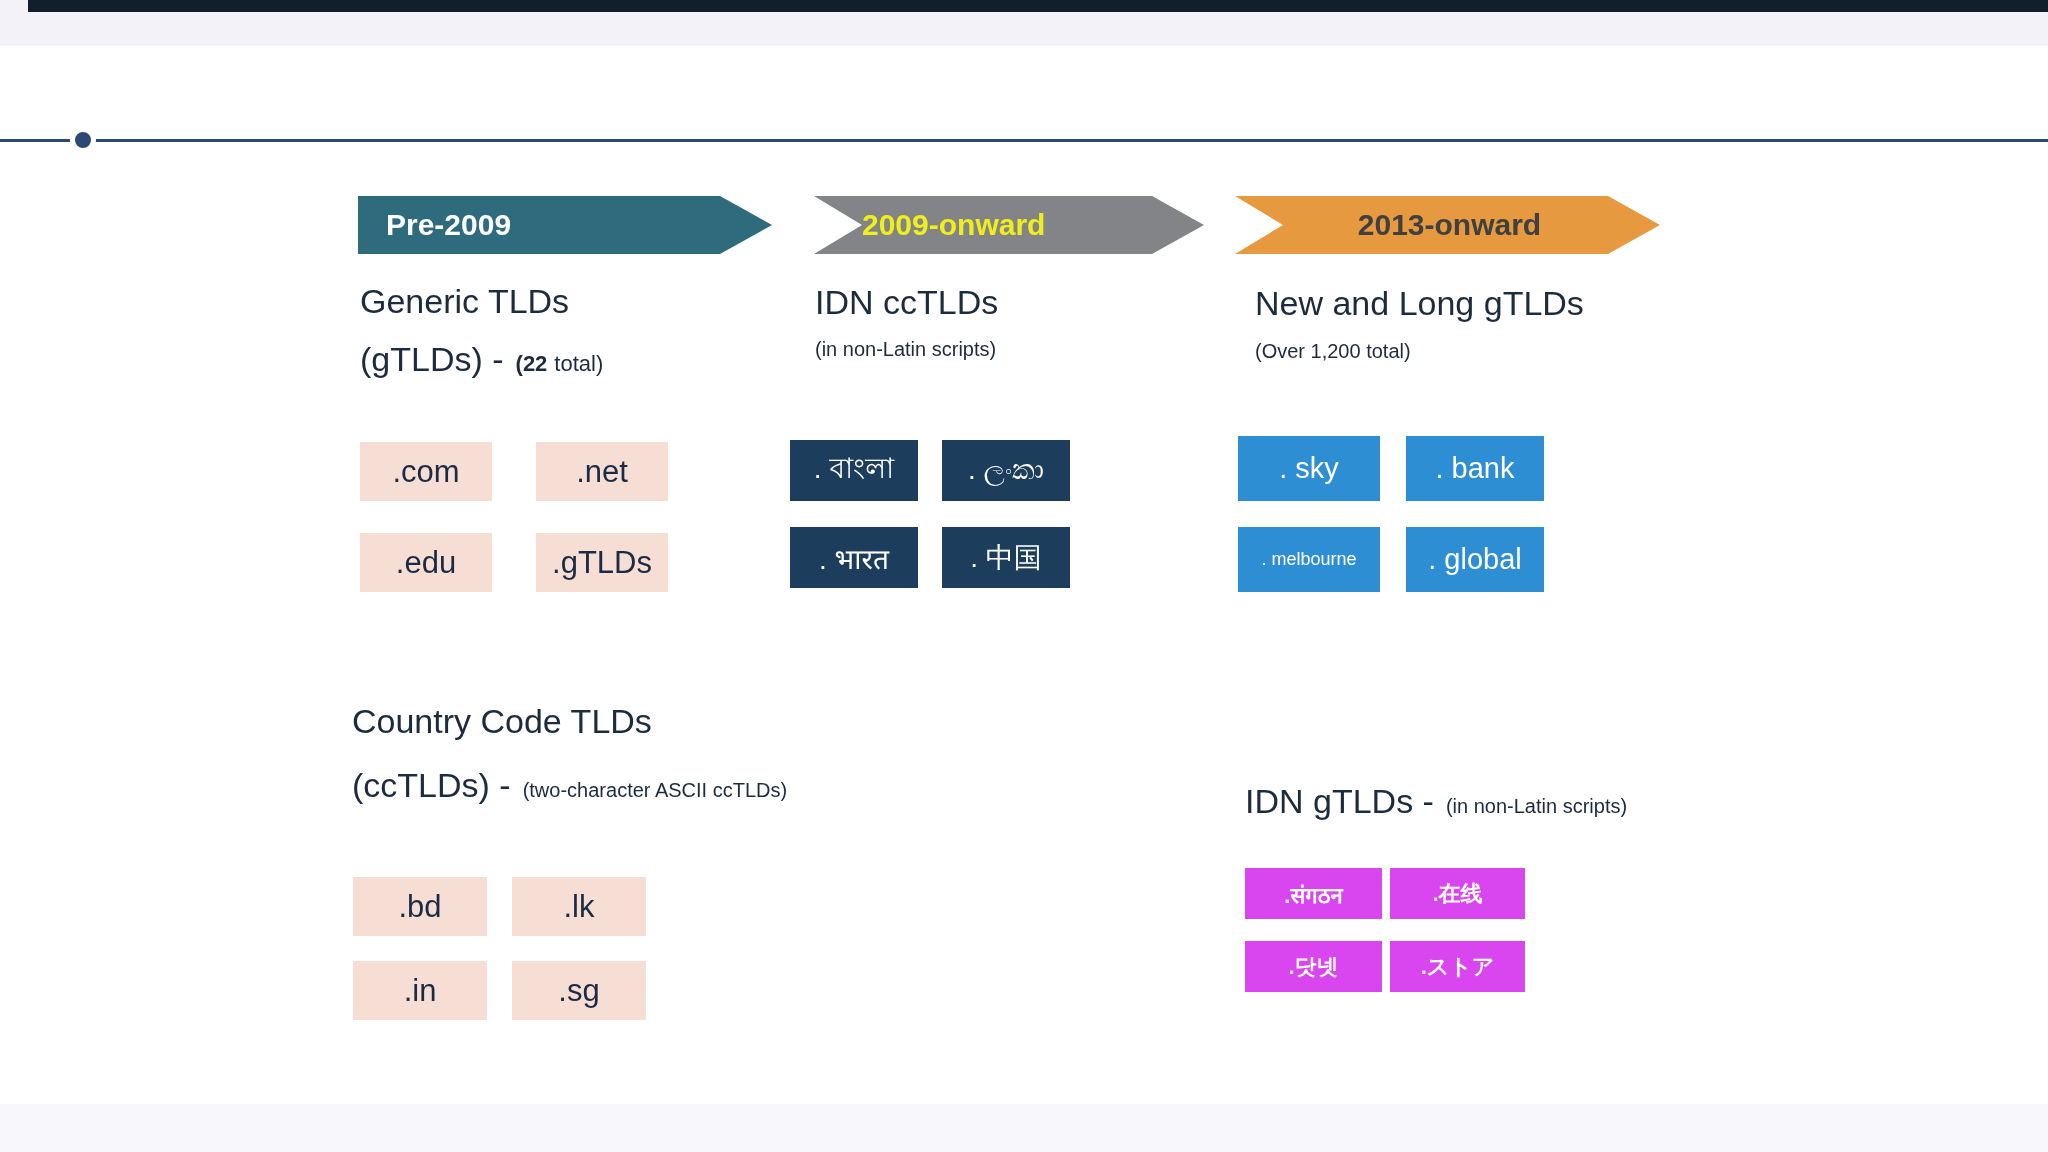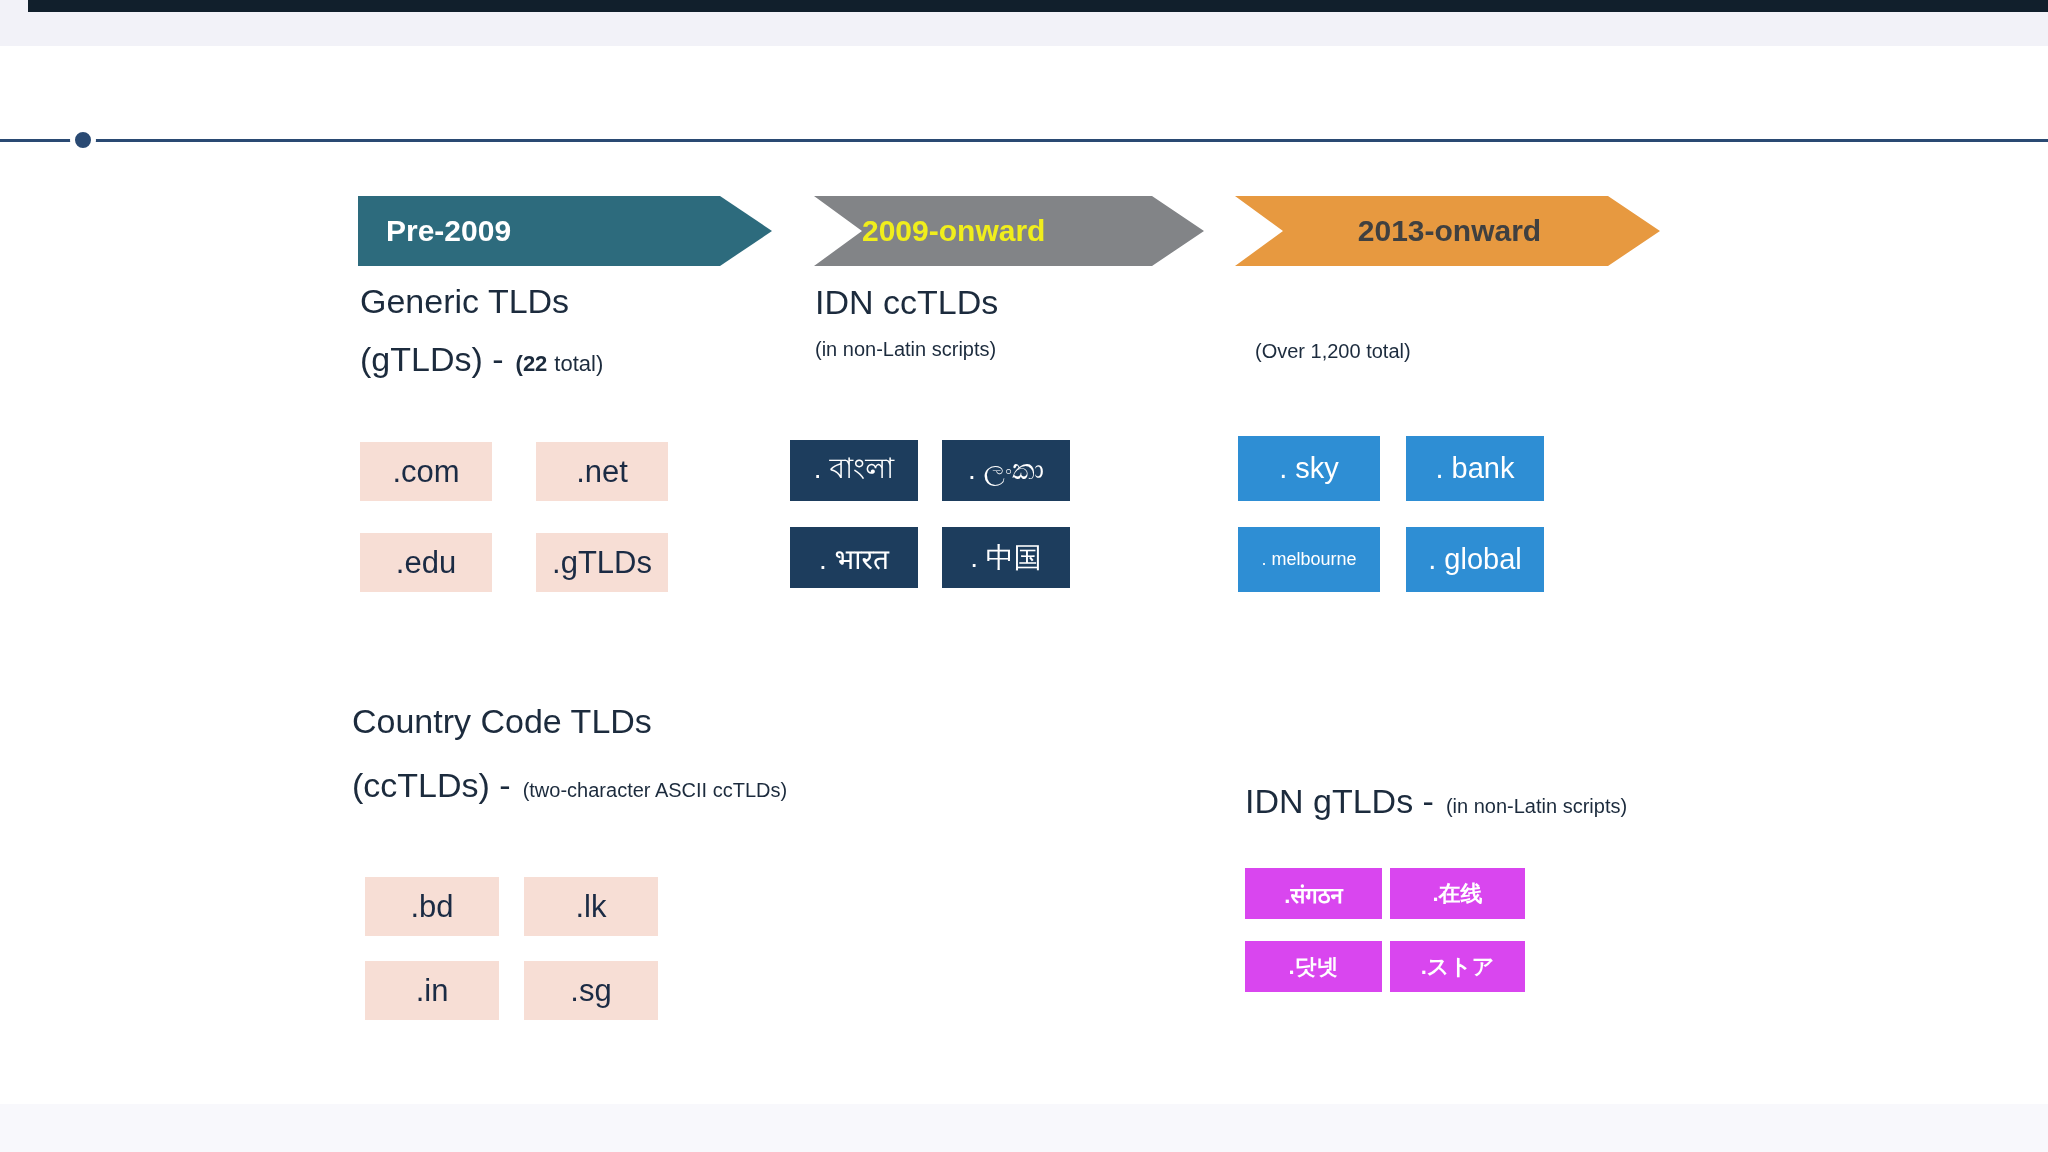--- a/index.html
+++ b/index.html
@@ -15,21 +15,21 @@
 
   .page-title {
     position:absolute; left:48px; top:58px;
     font-size:49px; font-weight:bold; color:#1d3a66; white-space:nowrap;
   }
   .rule     { position:absolute; left:0; top:139px; width:100%; height:3px; background:#2a4a73; }
   .rule-dot { position:absolute; left:70px; top:127px; width:16px; height:16px;
               background:#2a4a73; border:5px solid #ffffff; border-radius:50%; }
 
   .arrow {
-    position:absolute; top:196px; height:70px; box-sizing:border-box;
+    position:absolute; top:196px; height:58px; box-sizing:border-box;
     display:flex; align-items:center;
     font-size:30px; font-weight:bold; white-space:nowrap;
   }
   .arrow-pre {
     left:358px; width:414px; background:#2d6b7d; color:#ffffff;
     padding-left:28px;
     clip-path:polygon(0 0, calc(100% - 52px) 0, 100% 50%, calc(100% - 52px) 100%, 0 100%);
   }
   .arrow-2009 {
     left:814px; width:390px; background:#828487; color:#f0ee1c;
@@ -49,21 +49,21 @@
   .sub-note  { font-size:22px; margin-left:7px; }
   .sec-note  { position:absolute; font-size:20px; color:#1c2b3d; white-space:nowrap; }
   .sec-note-inline { font-size:20px; margin-left:12px; }
 
   .grid { position:absolute; display:grid; }
   .tag {
     display:flex; align-items:center; justify-content:center;
     white-space:nowrap; box-sizing:border-box;
   }
   .grid-generic { left:360px;  top:442px; grid-template-columns:132px 132px; column-gap:44px; row-gap:32px; }
-  .grid-cc      { left:365px;  top:877px; grid-template-columns:134px 134px; column-gap:43px; row-gap:31px;gap:25px; }
+  .grid-cc      { left:353px;  top:877px; grid-template-columns:134px 134px; column-gap:43px; row-gap:31px;gap:25px; }
   .tag.pink { height:59px; background:#f7ded5; color:#1b2b44; font-size:31px;text-align:center; }
 
   .grid-idncc { left:790px; top:440px; grid-template-columns:128px 128px; column-gap:24px; row-gap:26px; }
   .tag.navy { height:61px; background:#1d3d5d; color:#ffffff; font-size:28px; }
 
   .grid-newg { left:1238px; top:436px; grid-template-columns:142px 138px; column-gap:26px; row-gap:26px; }
   .tag.blue { height:65px; background:#2e8ed4; color:#ffffff; font-size:29px; }
   .tag.blue.small { font-size:18px; }
 
   .grid-idng { left:1245px; top:868px; grid-template-columns:137px 135px; column-gap:8px; row-gap:22px; }
@@ -105,20 +105,21 @@
 
   <div class="sec-title" style="left:815px; top:283px;">IDN ccTLDs</div>
   <div class="sec-note" style="left:815px; top:338px;">(in non-Latin scripts)</div>
   <div class="grid grid-idncc">
     <div class="tag navy">. বাংলা</div>
     <div class="tag navy">. ලංකා</div>
     <div class="tag navy">. भारत</div>
     <div class="tag navy">. 中国</div>
   </div>
 
+  <div class="sec-title" style="left:1255px; top:284px;">New and Long gTLDs</div>
   <div class="sec-note" style="left:1255px; top:340px;">(Over 1,200 total)</div>
   <div class="grid grid-newg">
     <div class="tag blue">. sky</div>
     <div class="tag blue">. bank</div>
     <div class="tag blue small">. melbourne</div>
     <div class="tag blue">. global</div>
   </div>
 
   <div class="sec-title" style="left:352px; top:702px;">Country Code TLDs</div>
   <div class="sec-line" style="left:352px; top:766px;">

